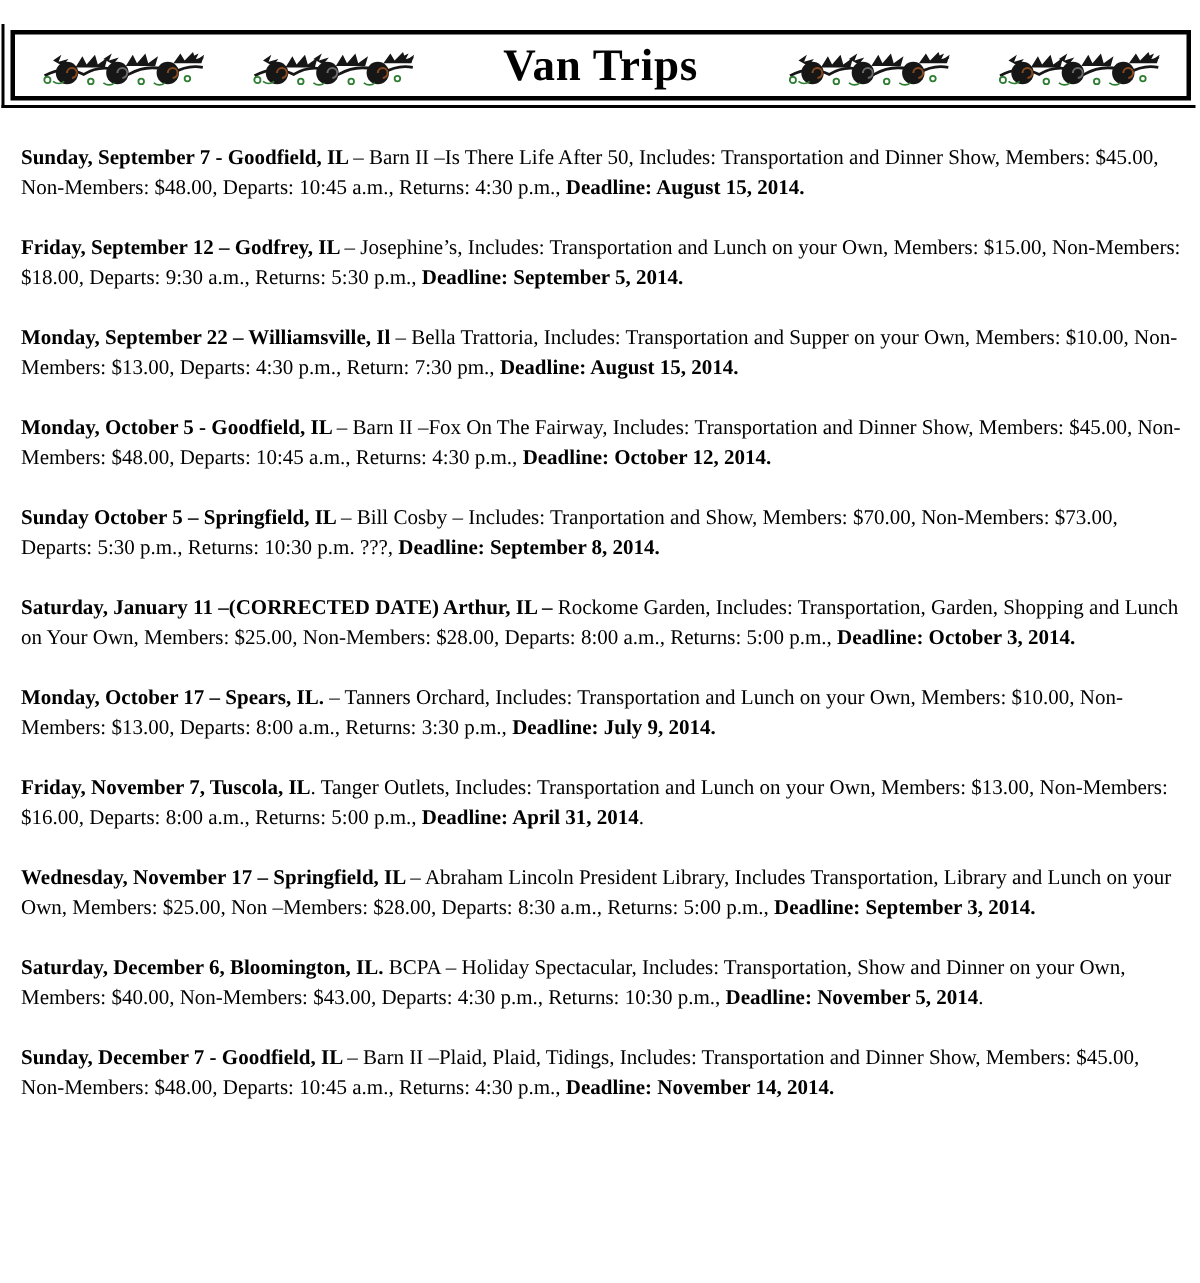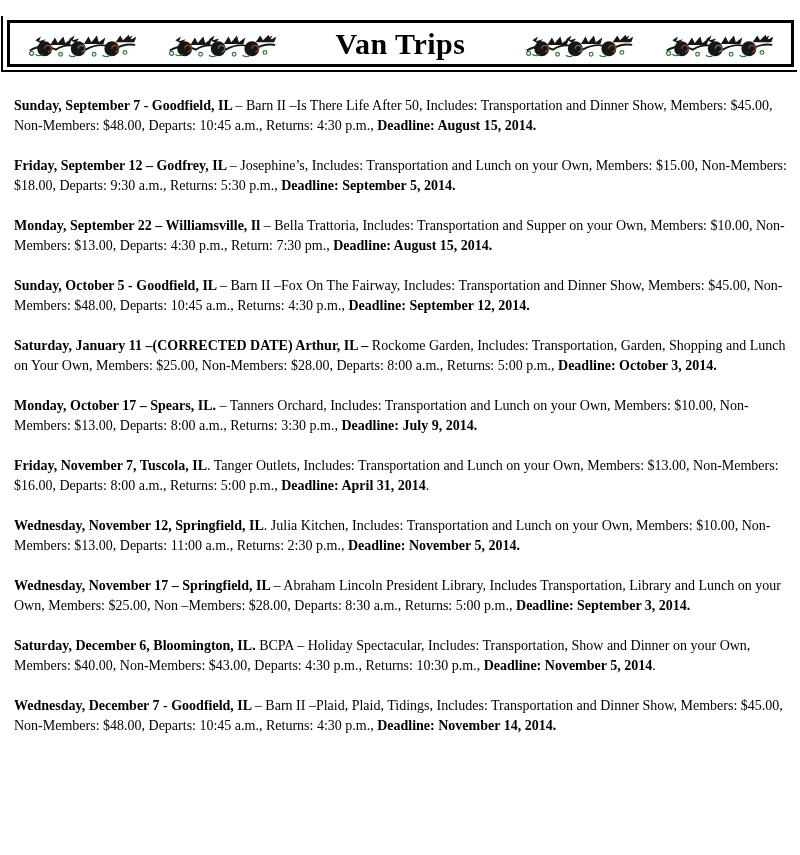--- a/index.html
+++ b/index.html
@@ -79,23 +79,23 @@
             <use href="#rose-vine"></use>
           </svg>
       </div>
     </div>
   </div>
 
   <div class="trip-list">
       <p class="trip"><span class="seg seg-b">Sunday, September 7 - Goodfield, IL </span><span class="seg">– Barn II –Is There Life After 50, Includes: Transportation and Dinner Show, Members: $45.00, Non-Members: $48.00, Departs: 10:45 a.m., Returns: 4:30 p.m., </span><span class="seg seg-b">Deadline: August 15, 2014.</span></p>
       <p class="trip"><span class="seg seg-b">Friday, September 12 – Godfrey, IL </span><span class="seg">– Josephine’s, Includes: Transportation and Lunch on your Own, Members: $15.00, Non-Members: $18.00, Departs: 9:30 a.m., Returns: 5:30 p.m., </span><span class="seg seg-b">Deadline: September 5, 2014.</span></p>
       <p class="trip"><span class="seg seg-b">Monday, September 22 – Williamsville, Il </span><span class="seg">– Bella Trattoria, Includes: Transportation and Supper on your Own, Members: $10.00, Non-Members: $13.00, Departs: 4:30 p.m., Return: 7:30 pm., </span><span class="seg seg-b">Deadline: August 15, 2014.</span></p>
-      <p class="trip"><span class="seg seg-b">Sunday, October 5 - Goodfield, IL </span><span class="seg">– Barn II –Fox On The Fairway, Includes: Transportation and Dinner Show, Members: $45.00, Non-Members: $48.00, Departs: 10:45 a.m., Returns: 4:30 p.m., </span><span class="seg seg-b">Deadline: September 12, 2014.</span></p>
+      <p class="trip"><span class="seg seg-b">Monday, October 5 - Goodfield, IL </span><span class="seg">– Barn II –Fox On The Fairway, Includes: Transportation and Dinner Show, Members: $45.00, Non-Members: $48.00, Departs: 10:45 a.m., Returns: 4:30 p.m., </span><span class="seg seg-b">Deadline: October 12, 2014.</span></p>
+      <p class="trip"><span class="seg seg-b">Sunday October 5 – Springfield, IL </span><span class="seg">– Bill Cosby – Includes: Tranportation and Show, Members: $70.00, Non-Members: $73.00, Departs: 5:30 p.m., Returns: 10:30 p.m. ???, </span><span class="seg seg-b">Deadline: September 8, 2014.</span></p>
       <p class="trip"><span class="seg seg-b">Saturday, January 11 –(CORRECTED DATE) Arthur, IL – </span><span class="seg">Rockome Garden, Includes: Transportation, Garden, Shopping and Lunch on Your Own, Members: $25.00, Non-Members: $28.00, Departs: 8:00 a.m., Returns: 5:00 p.m., </span><span class="seg seg-b">Deadline: October 3, 2014.</span></p>
       <p class="trip"><span class="seg seg-b">Monday, October 17 – Spears, IL. </span><span class="seg">– Tanners Orchard, Includes: Transportation and Lunch on your Own, Members: $10.00, Non-Members: $13.00, Departs: 8:00 a.m., Returns: 3:30 p.m., </span><span class="seg seg-b">Deadline: July 9, 2014.</span></p>
       <p class="trip"><span class="seg seg-b">Friday, November 7, Tuscola, IL</span><span class="seg">. Tanger Outlets, Includes: Transportation and Lunch on your Own, Members: $13.00, Non-Members: $16.00, Departs: 8:00 a.m., Returns: 5:00 p.m., </span><span class="seg seg-b">Deadline: April 31, 2014</span><span class="seg">.</span></p>
-      <p class="trip"><span class="seg seg-b">Wednesday, November 12, Springfield, IL</span><span class="seg">. Julia Kitchen, Includes: Transportation and Lunch on your Own, Members: $10.00, Non-Members: $13.00, Departs: 11:00 a.m., Returns: 2:30 p.m., </span><span class="seg seg-b">Deadline: November 5, 2014.</span></p>
       <p class="trip"><span class="seg seg-b">Wednesday, November 17 – Springfield, IL </span><span class="seg">– Abraham Lincoln President Library, Includes Transportation, Library and Lunch on your Own, Members: $25.00, Non –Members: $28.00, Departs: 8:30 a.m., Returns: 5:00 p.m., </span><span class="seg seg-b">Deadline: September 3, 2014.</span></p>
       <p class="trip"><span class="seg seg-b">Saturday, December 6, Bloomington, IL.</span><span class="seg"> BCPA – Holiday Spectacular, Includes: Transportation, Show and Dinner on your Own, Members: $40.00, Non-Members: $43.00, Departs: 4:30 p.m., Returns: 10:30 p.m., </span><span class="seg seg-b">Deadline: November 5, 2014</span><span class="seg">.</span></p>
-      <p class="trip"><span class="seg seg-b">Wednesday, December 7 - Goodfield, IL </span><span class="seg">– Barn II –Plaid, Plaid, Tidings, Includes: Transportation and Dinner Show, Members: $45.00, Non-Members: $48.00, Departs: 10:45 a.m., Returns: 4:30 p.m., </span><span class="seg seg-b">Deadline: November 14, 2014.</span></p>
+      <p class="trip"><span class="seg seg-b">Sunday, December 7 - Goodfield, IL </span><span class="seg">– Barn II –Plaid, Plaid, Tidings, Includes: Transportation and Dinner Show, Members: $45.00, Non-Members: $48.00, Departs: 10:45 a.m., Returns: 4:30 p.m., </span><span class="seg seg-b">Deadline: November 14, 2014.</span></p>
     </div>
 
 </div>
 
 </body></html>

